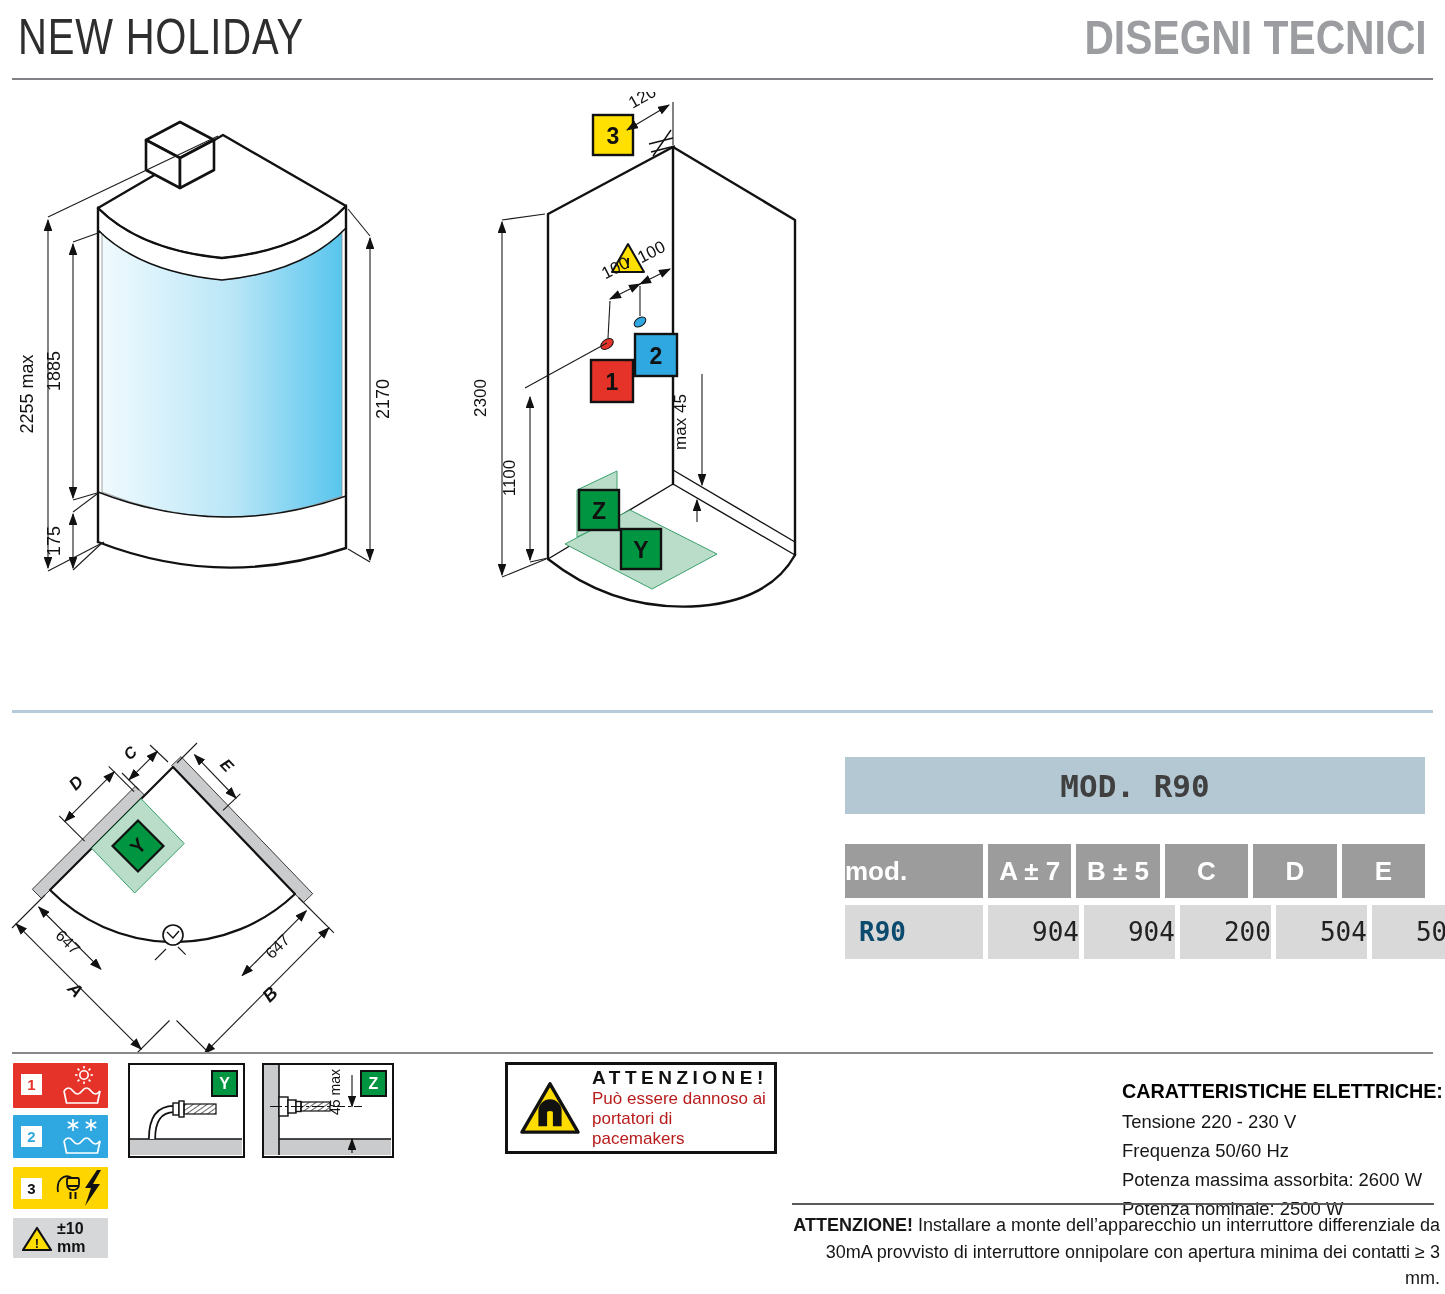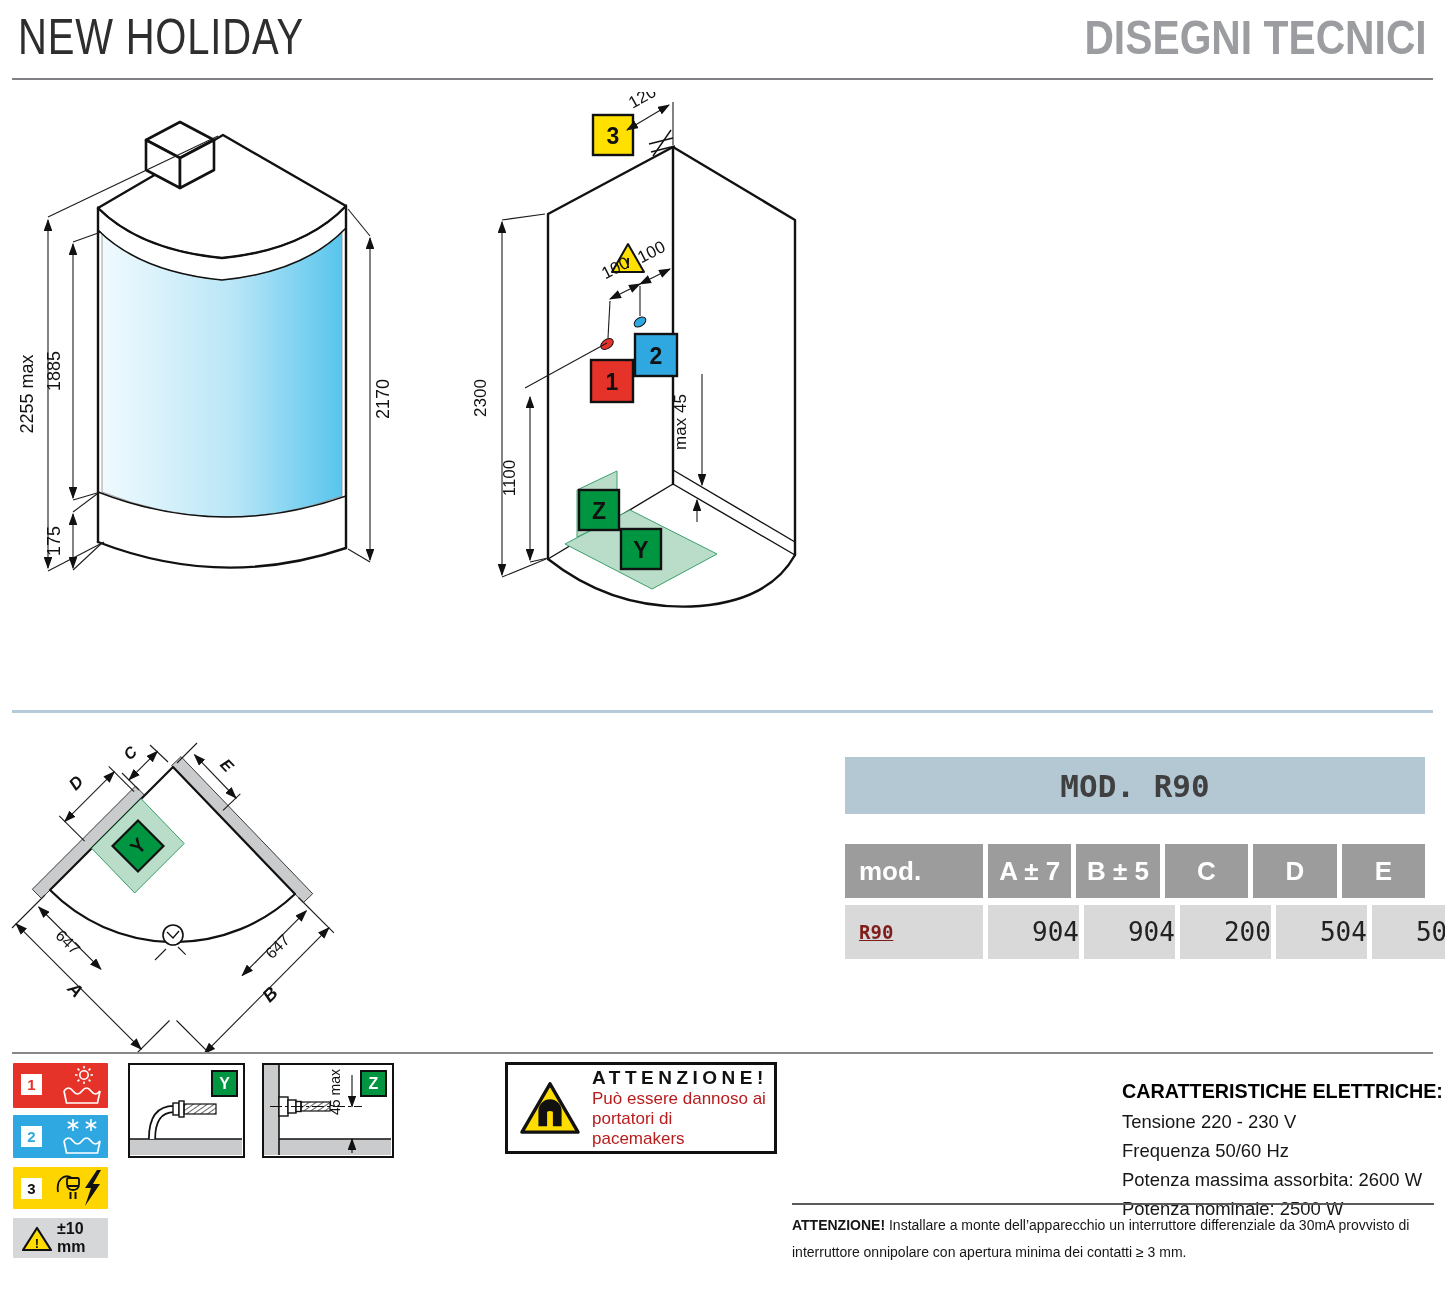--- a/index.html
+++ b/index.html
@@ -19,43 +19,43 @@
   .thick{stroke:#111;stroke-width:2.4;fill:none;stroke-linejoin:round;stroke-linecap:round;}
   .thin{stroke:#111;stroke-width:1.4;fill:none;}
   
   #spec-table{left:845px;top:757px;width:580px;}
   .tbl-title{height:57px;background:#b4c8d4;color:#404040;display:flex;align-items:center;justify-content:center;
              font-family:"DejaVu Sans Mono",monospace;font-size:31px;font-weight:700;letter-spacing:0px;}
   .tbl-grid{display:grid;grid-template-columns:138px 1fr 1fr 1fr 1fr 1fr;column-gap:5px;}
   .tbl-head{margin-top:30px;}
   .tbl-head > div{background:#9c9c9c;height:54px;color:#fff;font-weight:700;font-size:26px;
                   display:flex;align-items:center;justify-content:center;}
-  .tbl-head > div:first-child{justify-content:flex-start;padding-left:14px;box-sizing:border-box;}
+  .tbl-head > div:first-child{justify-content:flex-start;box-sizing:border-box;}
   .tbl-row{margin-top:7px;}
   .tbl-row > div{background:#d9d9d9;height:54px;display:flex;align-items:center;justify-content:center;
                  font-family:"DejaVu Sans Mono",monospace;font-size:26px;color:#222;padding-left:44px;}
   .tbl-row > div:first-child{justify-content:flex-start;padding-left:14px;box-sizing:border-box;
-                 font-weight:700;color:#7f1d1d;font-size:19px;text-decoration:underline;}
+                 font-weight:700;color:#0c4a6e;font-size:26px;}
   
   .leg{left:13px;width:95px;border-radius:1px;}
   .leg .num{position:absolute;left:8px;top:11px;width:21px;height:21px;background:#fff;
             display:flex;align-items:center;justify-content:center;font-size:15px;font-weight:700;}
   .detail-box{border:2.5px solid #111;background:#fff;box-sizing:border-box;}
   .badge{position:absolute;top:5px;right:5px;width:27px;height:27px;background:#009540;border:2px solid #111;
          box-sizing:border-box;display:flex;align-items:center;justify-content:center;
          color:#fff;font-weight:700;font-size:16px;}
   
   #magnet-box{left:505px;top:1062px;width:272px;height:92px;border:3px solid #111;box-sizing:border-box;
               display:flex;align-items:center;gap:10px;padding:6px 8px 6px 10px;background:#fff;}
   .mag-title{font-size:19px;font-weight:700;letter-spacing:4.5px;color:#111;white-space:nowrap;}
   .mag-line{font-size:17px;color:#b91c1c;line-height:1.18;}
   
   .col-title{font-size:21px;font-weight:700;color:#000;margin-bottom:4px;transform:scaleX(.94);transform-origin:left;white-space:nowrap;}
   .col-line{font-size:19px;color:#161616;line-height:29px;transform:scaleX(.97);transform-origin:left;white-space:nowrap;}
-  #note-text{font-size:14px;line-height:26.5px;color:#161616;text-align:left;}
+  #note-text{font-size:18px;line-height:26.5px;color:#161616;text-align:right;}
   #note-text b{font-weight:700;}
 </style>
 </head>
 <body>
 
 <div id="page">
 
   <div class="abs title">NEW HOLIDAY</div>
   <div class="abs subtitle">DISEGNI TECNICI</div>
   <div class="abs rule" style="left:12px;right:12px;top:78px;"></div>

